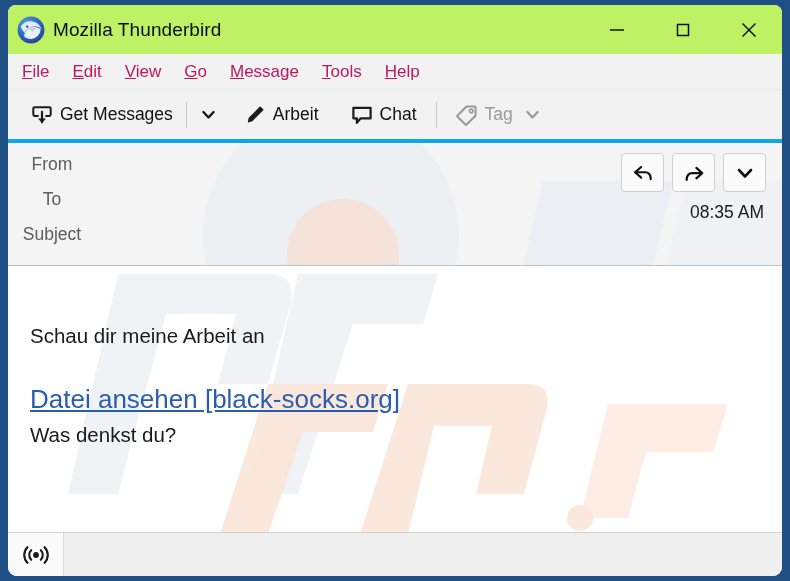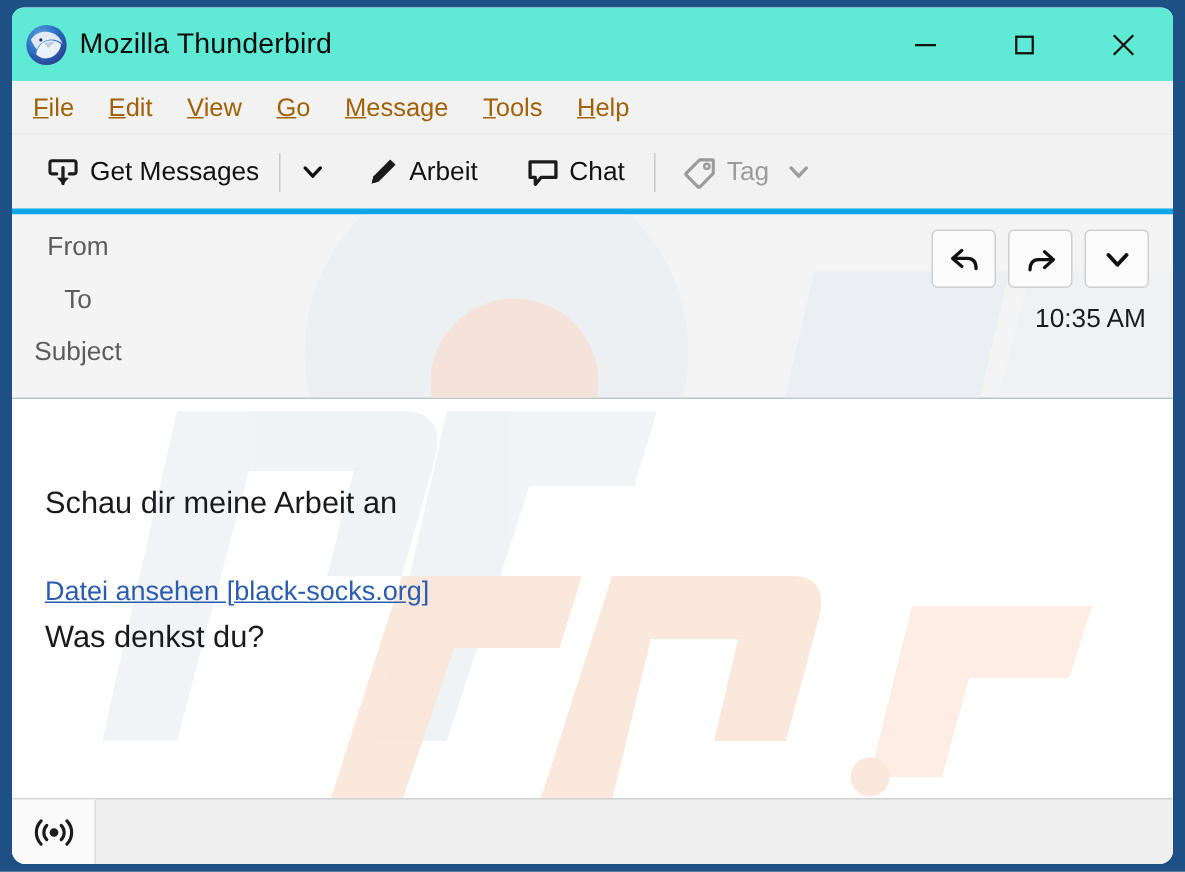--- a/index.html
+++ b/index.html
@@ -28,21 +28,21 @@
     background: #ffffff;
     border-radius: 8px 8px 9px 9px;
     overflow: hidden;
     display: flex;
     flex-direction: column;
   }
 
   
   #titlebar {
     height: 49px;
-    background: #5eead4;
+    background: #bef264;
     display: flex;
     align-items: center;
     flex: 0 0 auto;
     position: relative;
     text-align: center;
   }
   #tb-logo {
     margin-left: 8px;
     width: 30px;
     height: 30px;
@@ -77,21 +77,21 @@
     height: 36px;
     background: #f2f2f2;
     display: flex;
     align-items: center;
     padding-left: 12px;
     flex: 0 0 auto;
     border-bottom: 1px solid #eaeaea;
   }
   .menu-item {
     font-size: 17px;
-    color: #a16207;
+    color: #be185d;
     padding: 2px 13px 2px 2px;
     margin-right: 8px;
     white-space: nowrap;
     cursor: default;
   }
   .menu-item .ak { text-decoration: underline; }
 
   
   #toolbar {
     height: 53px;
@@ -203,21 +203,21 @@
     font-size: 20.5px;
     color: #1a1a1a;
     line-height: 1.32;
     position: relative;
     z-index: 2;
     white-space: nowrap;
   }
   .body-gap { height: 34px; }
   .body-gap2 { height: 35px; }
   #body-link {
-    font-size: 18px;
+    font-size: 26px;
     color: #2a5db0;
     position: relative;
     z-index: 2;
     cursor: default;
     white-space: nowrap;
   }
 
   
   #statusbar {
     height: 44px;
@@ -409,21 +409,21 @@
             <path d="M20.4 12.1 H10.2 C5.8 12.1 4 14.9 4 19.5" fill="none" stroke="#111" stroke-width="2.4" stroke-linecap="round"></path>
           </svg>
         </button>
         <button class="hdr-btn">
           <svg width="20" height="20" viewBox="0 0 20 20">
             <path d="M4 7 L10 13.5 L16 7" fill="none" stroke="#111" stroke-width="2.6" stroke-linecap="round" stroke-linejoin="round"></path>
           </svg>
         </button>
       </div>
 
-      <div id="hdr-time">10:35 AM</div>
+      <div id="hdr-time">08:35 AM</div>
 
       <div class="hdr-row">
         <span class="hdr-label">From</span>
         <span class="hdr-value"></span>
       </div>
       <div class="hdr-row">
         <span class="hdr-label">To</span>
         <span class="hdr-value"></span>
       </div>
       <div class="hdr-row">

